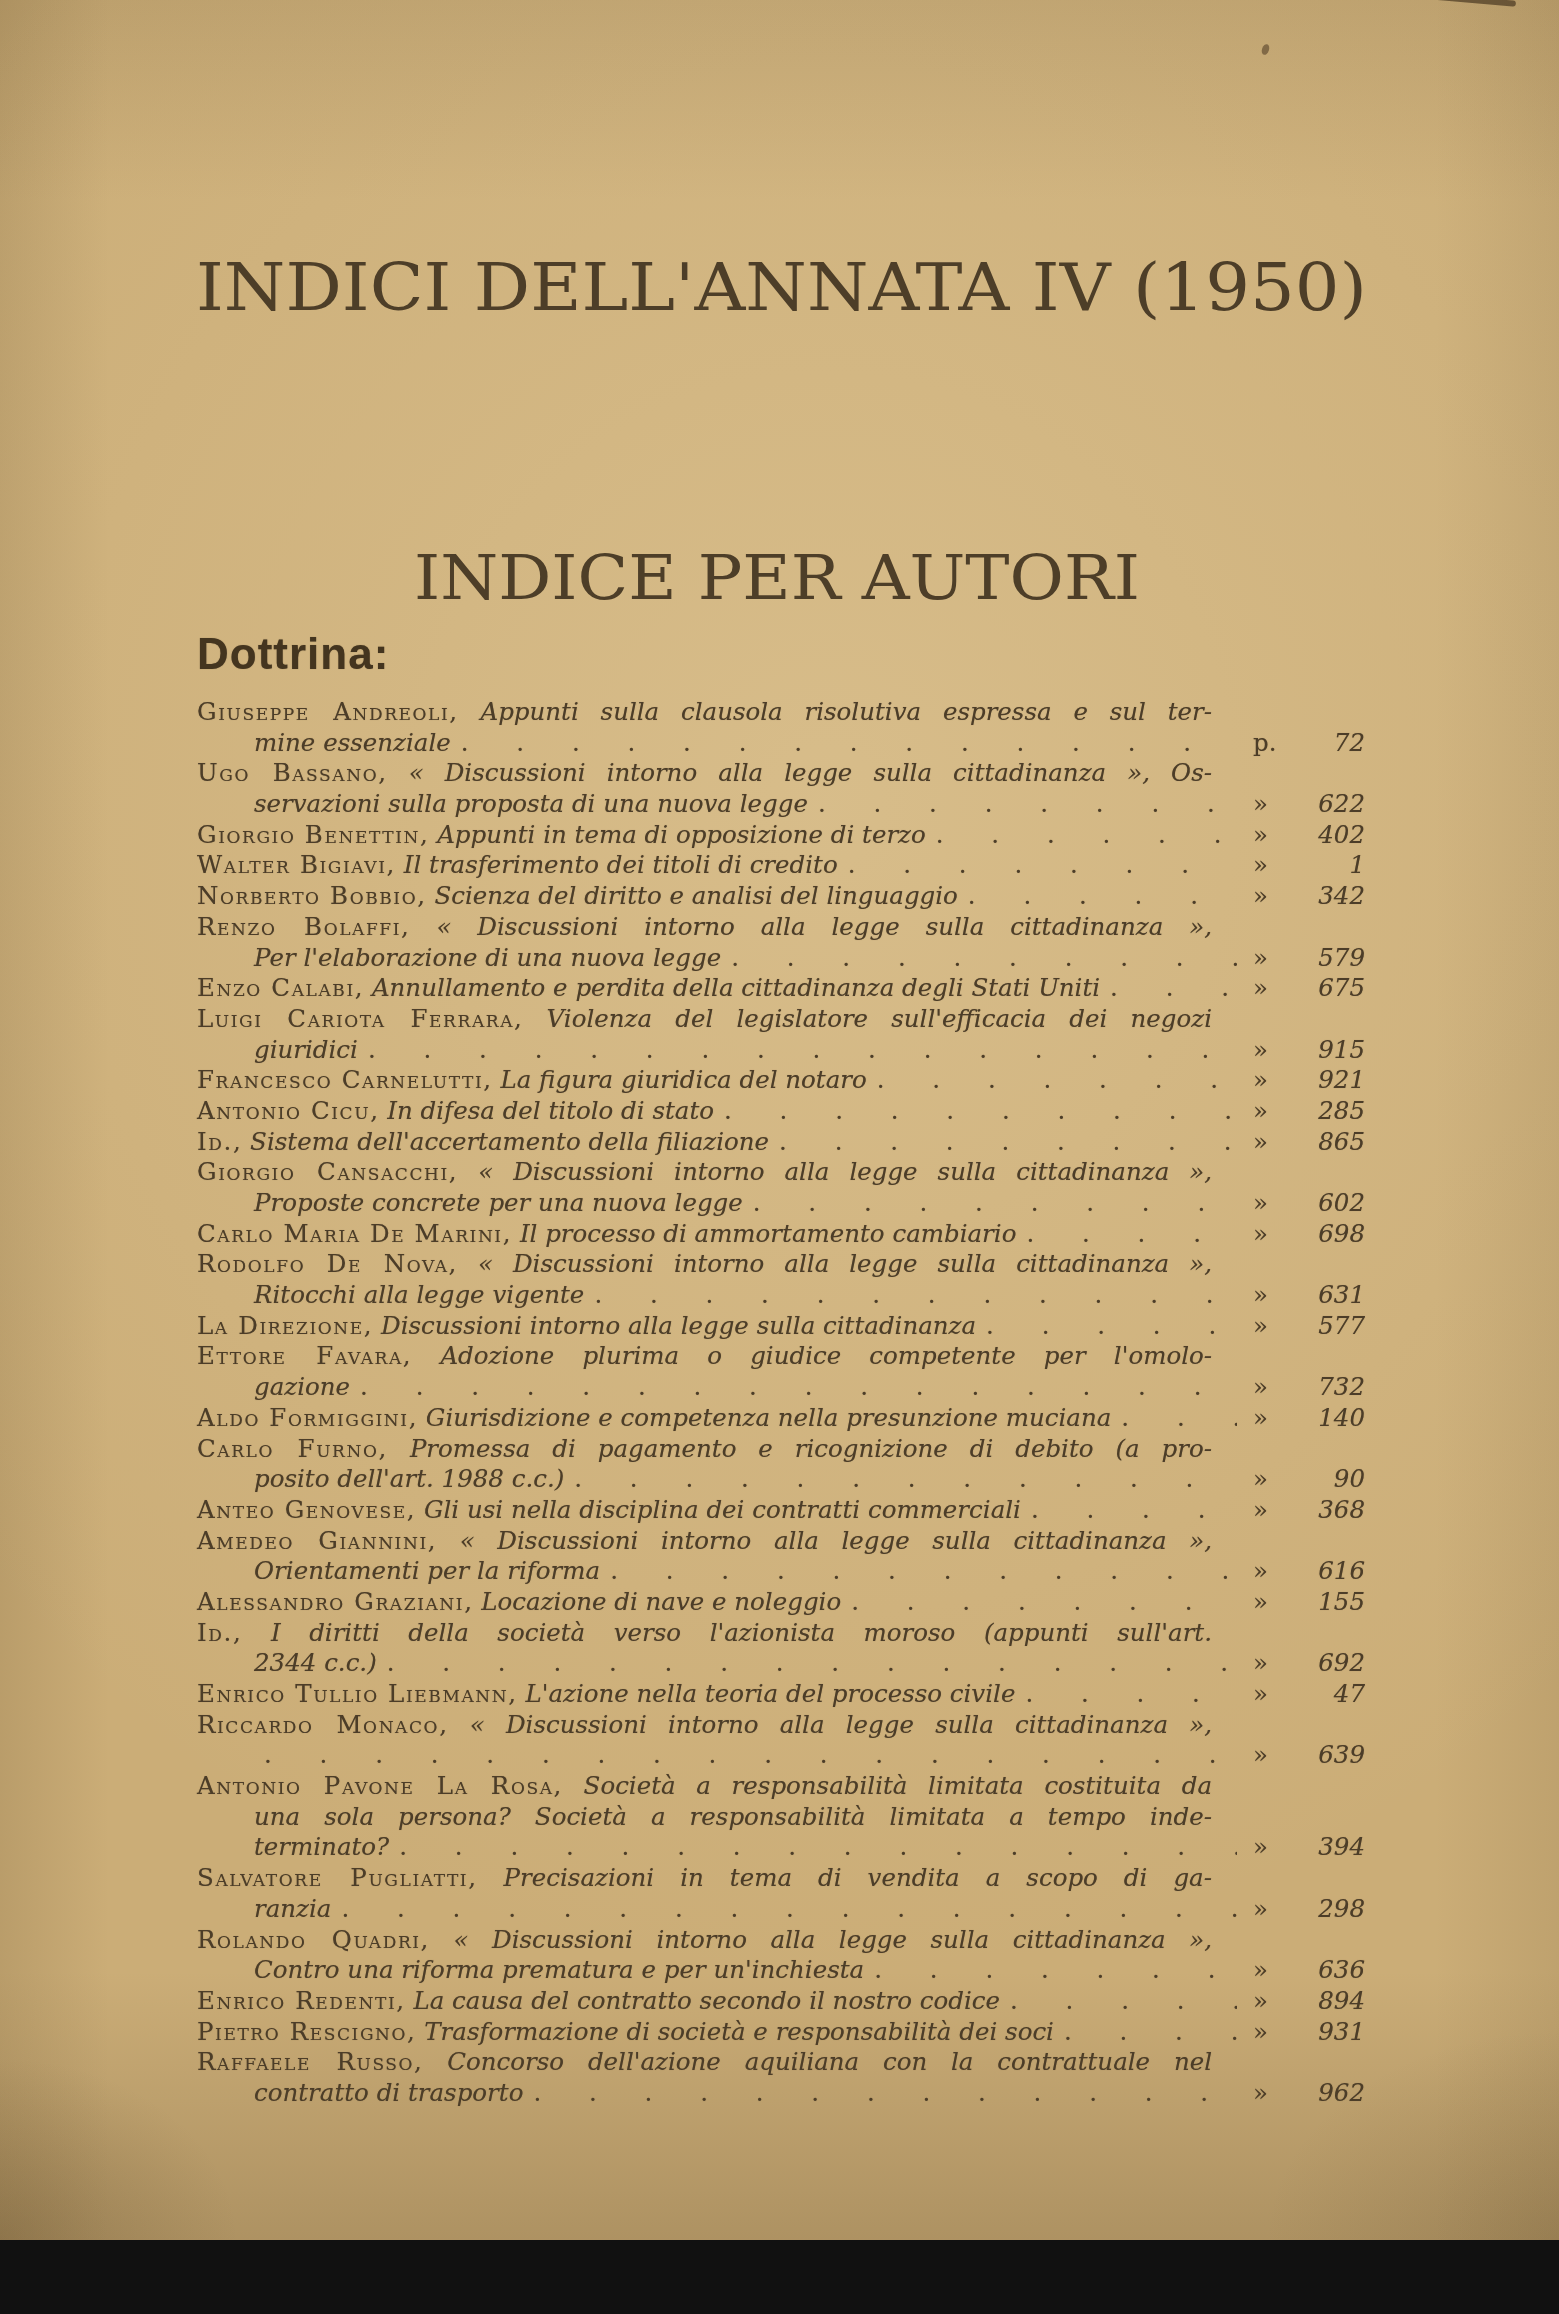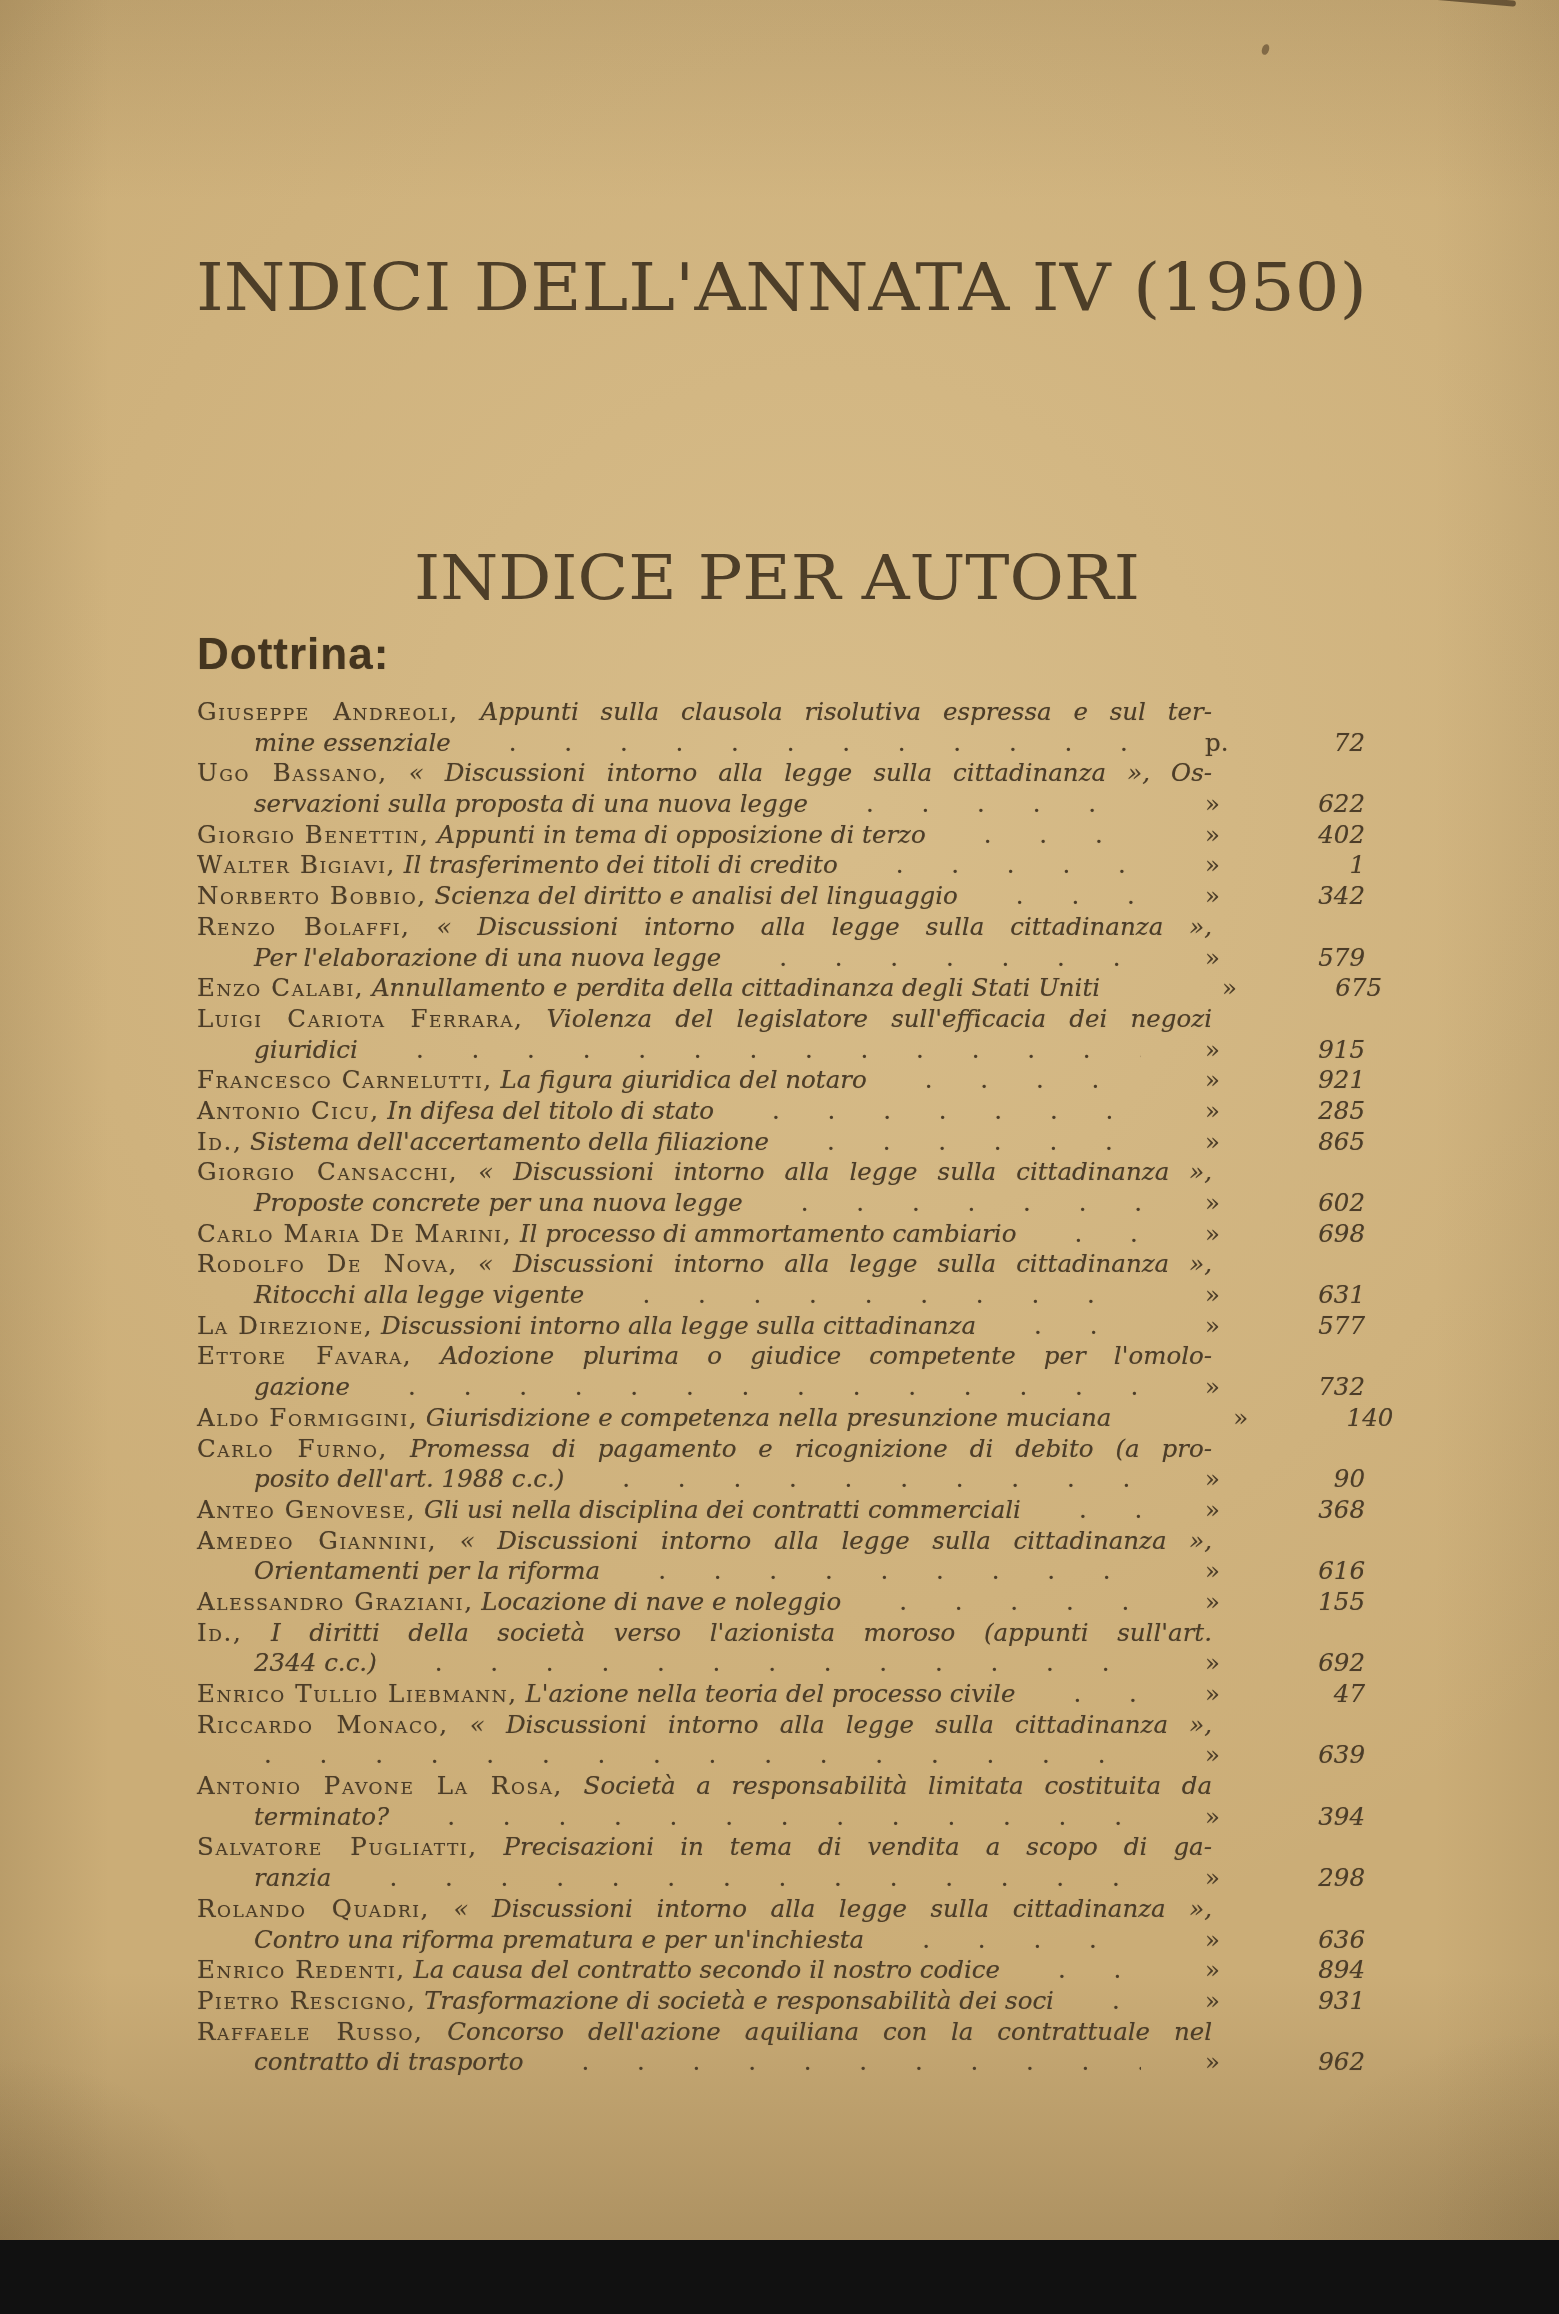--- a/index.html
+++ b/index.html
@@ -24,21 +24,21 @@
     font-family:"Liberation Sans", sans-serif;font-weight:bold;
     font-size:44px;color:#44351f;letter-spacing:1px;
     text-shadow:0 0 1px rgba(68,53,31,.45);
   }
   .entries{
     position:absolute;left:197px;top:697px;width:1168px;
     font-size:24.5px;color:#4c3d28;
     text-shadow:0 0 0.7px rgba(76,61,40,.5);
   }
   .row{height:30.7px;line-height:30.7px;white-space:nowrap;}
-  .pgrow{display:flex;align-items:flex-start;width:1168px;gap:48px;}
+  .pgrow{display:flex;align-items:flex-start;width:1168px;}
   .pgrow.i1{margin-left:57px;width:1111px;}
   .wrap{width:1015px;white-space:normal;text-align:justify;text-align-last:justify;}
   .wrap.i1{margin-left:57px;width:958px;}
   .lt{flex:0 0 auto;}
   .leader{flex:1 1 auto;overflow:hidden;margin:0 16px 0 10px;}
   .leader::before{
     content:". . . . . . . . . . . . . . . . . . . . . . . . . . . . . .";
     word-spacing:36px;letter-spacing:2px;
   }
   .mk{flex:0 0 46px;}
@@ -213,20 +213,21 @@
         <span class="mk">»</span>
         <span class="pgn">47</span>
       </div>
       <div class="row wrap"><span class="lt"><span class="au">Riccardo Monaco,</span> <span class="ti">« Discussioni intorno alla legge sulla cittadinanza »,</span></span></div>
       <div class="row pgrow i1">
         <span class="leader"></span>
         <span class="mk">»</span>
         <span class="pgn">639</span>
       </div>
       <div class="row wrap"><span class="lt"><span class="au">Antonio Pavone La Rosa,</span> <span class="ti">Società a responsabilità limitata costituita da</span></span></div>
+      <div class="row wrap i1"><span class="lt"><span class="ti">una sola persona? Società a responsabilità limitata a tempo inde-</span></span></div>
       <div class="row pgrow i1">
         <span class="lt"><span class="ti">terminato?</span></span>
         <span class="leader"></span>
         <span class="mk">»</span>
         <span class="pgn">394</span>
       </div>
       <div class="row wrap"><span class="lt"><span class="au">Salvatore Pugliatti,</span> <span class="ti">Precisazioni in tema di vendita a scopo di ga-</span></span></div>
       <div class="row pgrow i1">
         <span class="lt"><span class="ti">ranzia</span></span>
         <span class="leader"></span>

